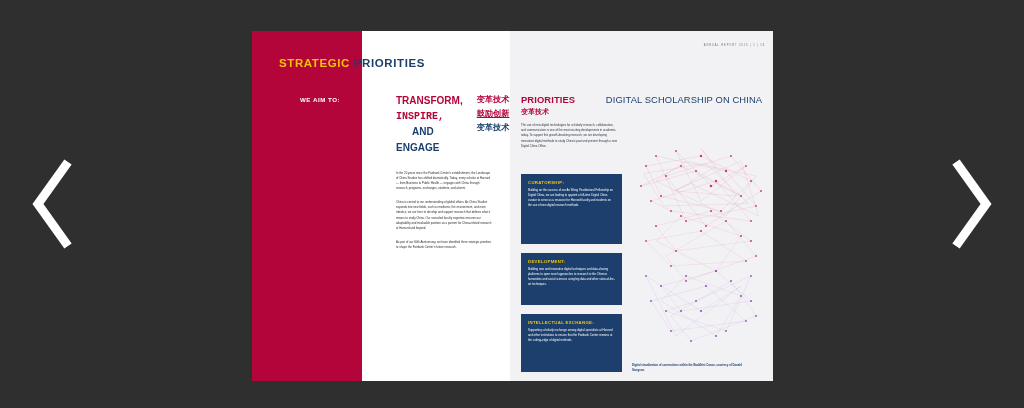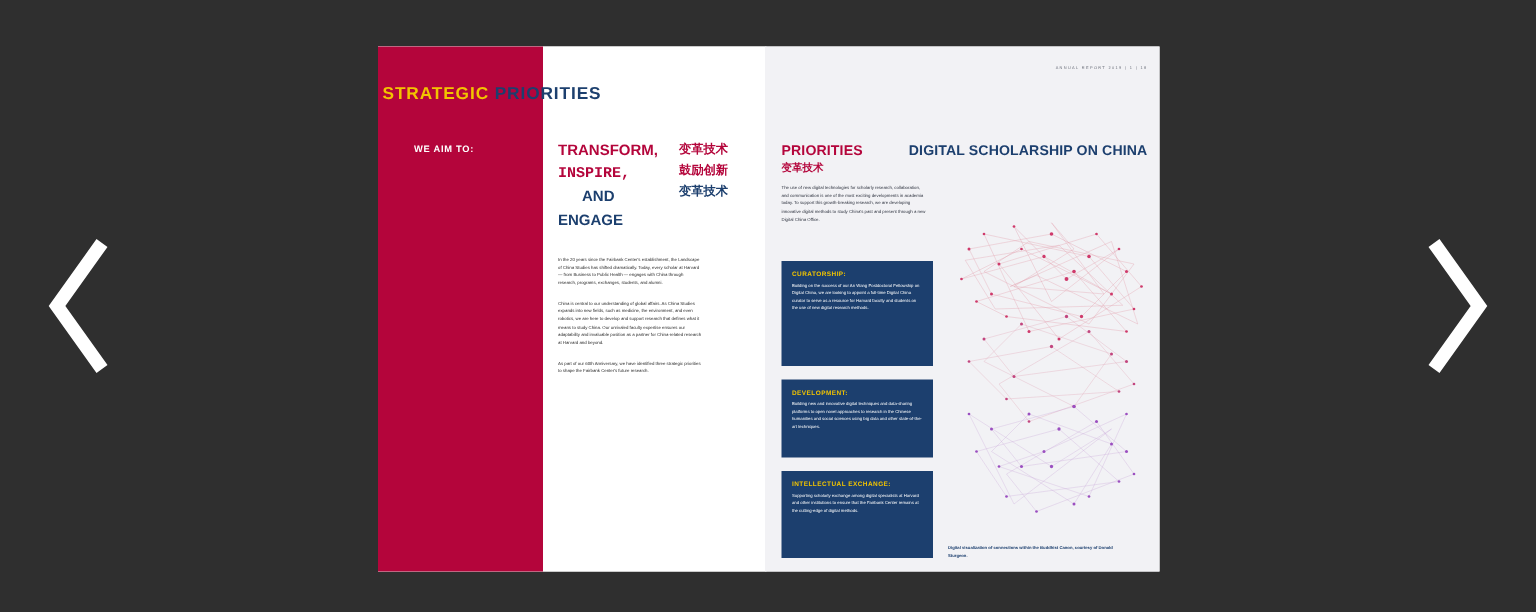--- a/index.html
+++ b/index.html
@@ -37,20 +37,21 @@
     background: #ffffff;
     display: flex;
     box-shadow: 0 0 0 0 rgba(0,0,0,0);
   }
   
   .page-left {
     width: 258px; height: 100%;
     position: relative;
     background: #ffffff;
     display: flex;
+    gap: 24px;
   }
   .crimson-band {
     width: 110px; height: 100%;
     background: #b4053b;
   }
   .left-content {
     flex: 1; height: 100%;
     position: relative;
     padding: 0;
   }
@@ -90,21 +91,21 @@
   .aim-en .l2 { color: #b4053b; font-family: Liberation Mono, monospace; }
   .aim-en .l3 { color: #1c3f6e; margin-left: 16px; }
   .aim-en .l4 { color: #1c3f6e; }
   .aim-cn {
     font-size: 8.2px;
     font-weight: bold;
     line-height: 1.7;
     color: #b4053b;
     white-space: nowrap;
   }
-  .aim-cn .c2 { color: #b4053b; }
+  .aim-cn .c2 { color: #b4053b; text-decoration: underline; }
   .aim-cn .c3 { color: #1c3f6e; }
 
   .body-col {
     position: absolute;
     left: 10px; top: 140px;
     width: 96px;
   }
   .body-col p {
     margin: 0 0 9px 0;
     font-size: 2.9px;
@@ -129,21 +130,21 @@
     white-space: nowrap;
   }
   .right-title {
     position: absolute;
     left: 11px; top: 63px;
     font-size: 9.4px;
     letter-spacing: 0.1px;
     white-space: nowrap;
   }
   .right-title .t1 { color: #b4053b; font-weight: bold; }
-  .right-title .t2 { color: #1c3f6e; font-weight: bold; padding-left: 28px; }
+  .right-title .t2 { color: #1c3f6e; font-weight: normal; padding-left: 28px; }
   .right-title-cn {
     position: absolute;
     left: 11px; top: 76px;
     font-size: 7px;
     color: #b4053b;
     font-weight: bold;
   }
   .right-intro {
     position: absolute;
     left: 11px; top: 92px;

